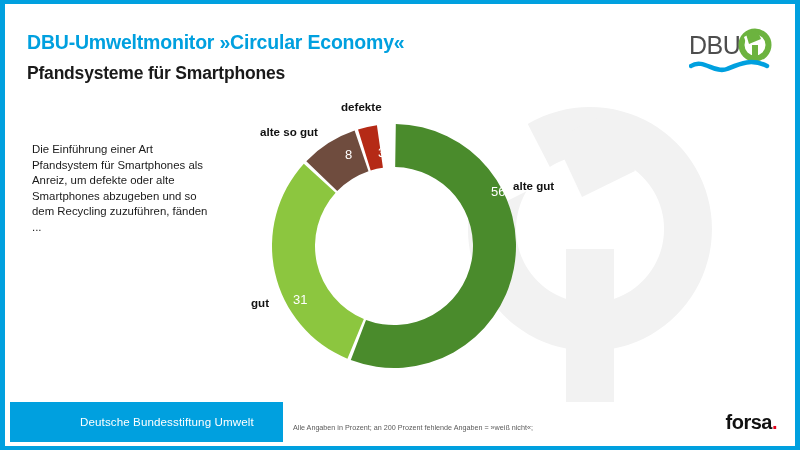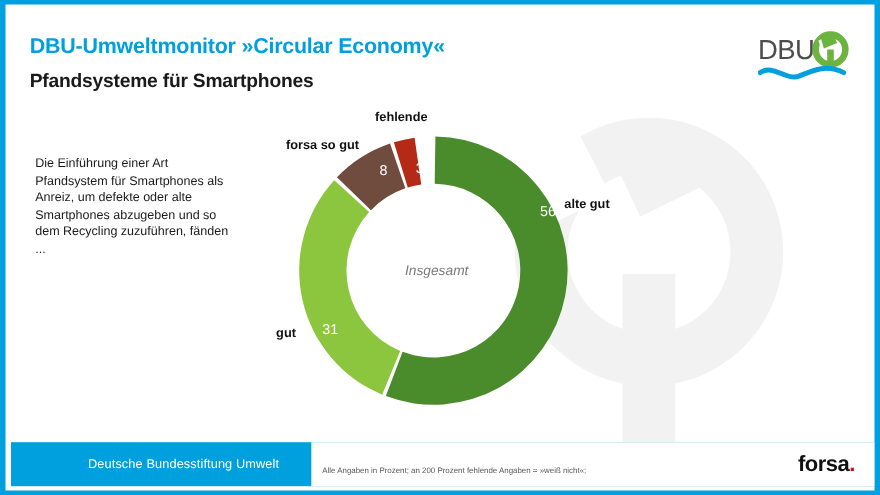--- a/index.html
+++ b/index.html
@@ -123,24 +123,23 @@
   <div id="intro">Die Einführung einer Art Pfandsystem für Smartphones als Anreiz, um defekte oder alte Smartphones abzugeben und so dem Recycling zuzuführen, fänden ...</div>
 
   <div id="chart">
     <svg id="donut-svg" viewBox="0 0 260 262" width="260" height="262" xmlns="http://www.w3.org/2000/svg">
         <path d="M 128.80984004584488 8.013425005009438 A 122 122 0 1 1 83.77649336427862 244.08649558169338 L 99.01100799818042 203.8756815651949 A 79 79 0 1 0 128.17194560345695 51.00869324094873 Z" fill="#4A8B2C"></path>
         <path d="M 80.41099992858761 242.75400246707846 A 122 122 0 0 1 36.83669309648573 47.813759739098074 L 68.61556356247846 76.78104114253073 A 79 79 0 0 0 96.83171306851165 203.0128376631082 Z" fill="#8CC63F"></path>
         <path d="M 39.31453462763962 45.17512651095443 A 122 122 0 0 1 87.5828150719012 14.5431442817532 L 101.47575730065732 55.23695408408609 A 79 79 0 0 0 70.22006750478303 75.07241798660164 Z" fill="#6F4C3E"></path>
         <path d="M 91.02533541000656 13.424601619220397 A 122 122 0 0 1 109.91545918793291 9.202158689648712 L 115.9370596380877 51.77844702034629 A 79 79 0 0 0 103.70493030647967 54.512651868183696 Z" fill="#B52A16"></path>
       </svg>
   </div>
-  <div class="donut-center-label">Insgesamt</div>
 
-  <div class="cat-label" id="lbl-schlecht">fehlende</div>
-  <div class="cat-label" id="lbl-nichtsogut">forsa so gut</div>
+  <div class="cat-label" id="lbl-schlecht">defekte</div>
+  <div class="cat-label" id="lbl-nichtsogut">alte so gut</div>
   <div class="cat-label" id="lbl-sehrgut">alte gut</div>
   <div class="cat-label" id="lbl-gut">gut</div>
 
   <div class="val-label" id="val-3">3</div>
   <div class="val-label" id="val-8">8</div>
   <div class="val-label" id="val-56">56</div>
   <div class="val-label" id="val-31">31</div>
 
   <div id="footer-bar"></div>
   <div id="footer-white"></div>

